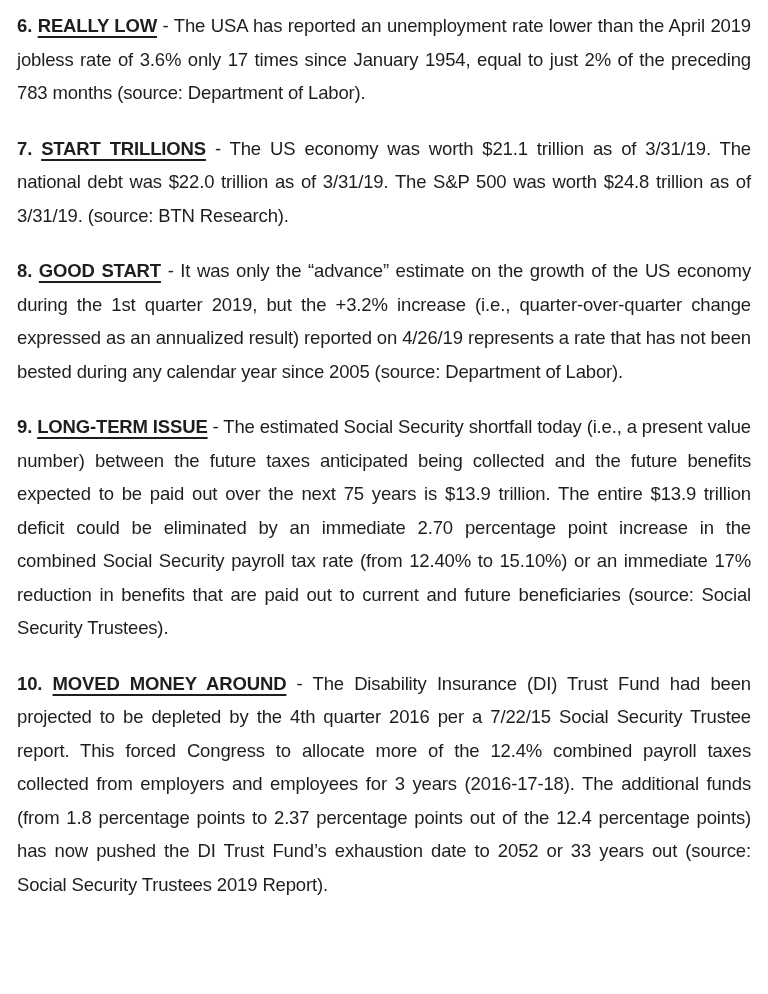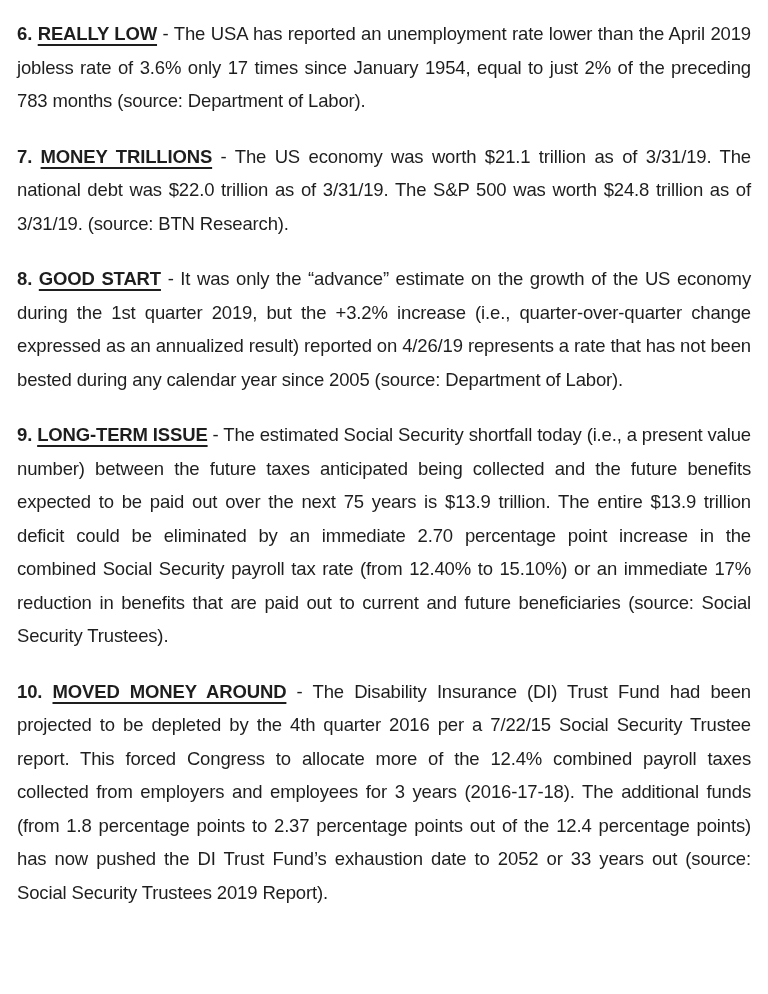--- a/index.html
+++ b/index.html
@@ -5,21 +5,21 @@
   html, body {
     margin: 0;
     padding: 0;
     background: #ffffff;
   }
   .page {
     box-sizing: border-box;
     width: 768px;
     min-height: 994px;
     background: #ffffff;
-    padding: 17px 17px 20px 17px;
+    padding: 9px 17px 20px 17px;
     font-family: "Liberation Sans", "DejaVu Sans", sans-serif;
     color: #1e1e1e;
     font-size: 18.5px;
     line-height: 33.5px;
     letter-spacing: -0.15px;
   }
   p.fact {
     margin: 0 0 22px 0;
     text-align: justify;
     text-justify: inter-word;
@@ -40,21 +40,21 @@
     font-weight: normal;
   }
 </style>
 </head>
 <body>
 
 <div class="page">
 
   <p class="fact"><span class="fact-number">6.</span> <span class="fact-heading">REALLY LOW</span> <span class="fact-body">- The USA has reported an unemployment rate lower than the April 2019 jobless rate of 3.6% only 17 times since January 1954, equal to just 2% of the preceding 783 months (source: Department of Labor).</span></p>
 
-  <p class="fact"><span class="fact-number">7.</span> <span class="fact-heading">MONEY TRILLIONS</span> <span class="fact-body">- The US economy was worth $21.1 trillion as of 3/31/19. The national debt was $22.0 trillion as of 3/31/19. The S&amp;P 500 was worth $24.8 trillion as of 3/31/19. (source: BTN Research).</span></p>
+  <p class="fact"><span class="fact-number">7.</span> <span class="fact-heading">START TRILLIONS</span> <span class="fact-body">- The US economy was worth $21.1 trillion as of 3/31/19. The national debt was $22.0 trillion as of 3/31/19. The S&amp;P 500 was worth $24.8 trillion as of 3/31/19. (source: BTN Research).</span></p>
 
   <p class="fact"><span class="fact-number">8.</span> <span class="fact-heading">GOOD START</span> <span class="fact-body">- It was only the “advance” estimate on the growth of the US economy during the 1st quarter 2019, but the +3.2% increase (i.e., quarter-over-quarter change expressed as an annualized result) reported on 4/26/19 represents a rate that has not been bested during any calendar year since 2005 (source: Department of Labor).</span></p>
 
   <p class="fact"><span class="fact-number">9.</span> <span class="fact-heading">LONG-TERM ISSUE</span> <span class="fact-body">- The estimated Social Security shortfall today (i.e., a present value number) between the future taxes anticipated being collected and the future benefits expected to be paid out over the next 75 years is $13.9 trillion. The entire $13.9 trillion deficit could be eliminated by an immediate 2.70 percentage point increase in the combined Social Security payroll tax rate (from 12.40% to 15.10%) or an immediate 17% reduction in benefits that are paid out to current and future beneficiaries (source: Social Security Trustees).</span></p>
 
   <p class="fact"><span class="fact-number">10.</span> <span class="fact-heading">MOVED MONEY AROUND</span> <span class="fact-body">- The Disability Insurance (DI) Trust Fund had been projected to be depleted by the 4th quarter 2016 per a 7/22/15 Social Security Trustee report. This forced Congress to allocate more of the 12.4% combined payroll taxes collected from employers and employees for 3 years (2016-17-18). The additional funds (from 1.8 percentage points to 2.37 percentage points out of the 12.4 percentage points) has now pushed the DI Trust Fund’s exhaustion date to 2052 or 33 years out (source: Social Security Trustees 2019 Report).</span></p>
 
 </div>
 
 </body></html>

